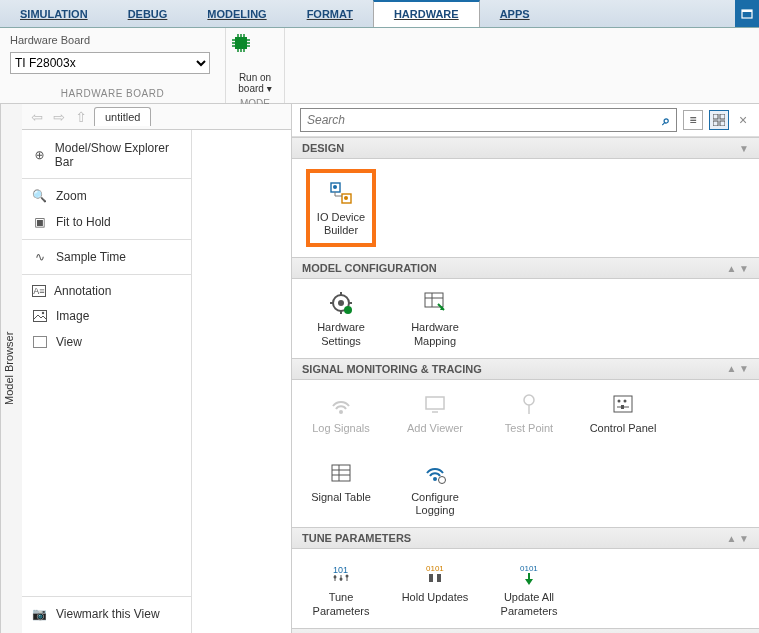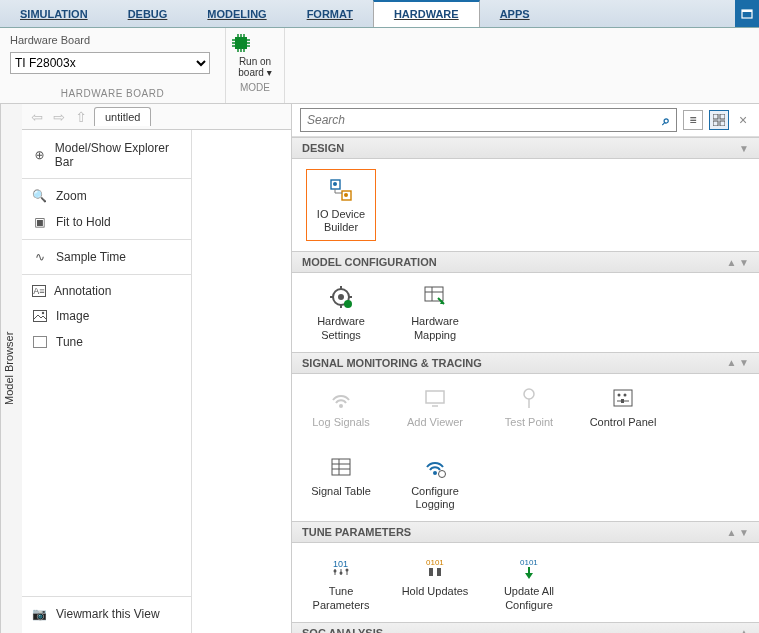--- a/index.html
+++ b/index.html
@@ -10,21 +10,21 @@
 .topbar .tab.active { background: #fff; color: #1a4a7a; border-top: 2px solid #1a6ca8; border-left: 1px solid #aaa; border-right: 1px solid #aaa; }
 .topbar .tool-right { margin-left: auto; width: 24px; background: #1a6ca8; display: flex; align-items: center; justify-content: center; }
 
 .toolbar-row { display: flex; height: 76px; border-bottom: 1px solid #ccc; background: #fafafa; }
 .hw-board { width: 225px; padding: 6px 10px; }
 .hw-board .hw-label { font-size: 11px; color: #555; margin-bottom: 6px; }
 .hw-board select { width: 200px; height: 22px; border: 1px solid #aaa; font-size: 12px; background: #fff; }
 .hw-section-label { text-align: center; font-size: 10px; color: #888; margin-top: 14px; letter-spacing: 0.5px; }
 .mode-section { width: 60px; text-align: center; padding: 4px; border-left: 1px solid #ddd; border-right: 1px solid #ddd; }
 .mode-section .chip { font-size: 18px; color: #0a0; }
-.mode-section .mode-label { font-size: 10px; margin-top: 2px; }
+.mode-section .mode-label { font-size: 10px; margin-top: 18px; }
 .mode-section .section-tag { font-size: 10px; color: #888; margin-top: 4px; }
 
 .layout { display: flex; height: calc(633px - 28px - 76px); }
 .model-browser-tab { width: 22px; background: #f5f5f5; border-right: 1px solid #ccc; writing-mode: vertical-rl; transform: rotate(180deg); text-align: center; padding: 8px 2px; font-size: 11px; }
 .left-col { width: 270px; border-right: 1px solid #ccc; display: flex; flex-direction: column; }
 .tabbar { height: 26px; display: flex; align-items: center; padding: 0 6px; gap: 4px; border-bottom: 1px solid #ccc; background: #fafafa; }
 .tabbar .arrow { width: 18px; height: 18px; color: #bbb; font-size: 14px; display: inline-flex; align-items: center; justify-content: center; }
 .tabbar .doc-tab { padding: 3px 10px; border: 1px solid #aaa; border-bottom: none; background: #fff; font-size: 11px; border-radius: 3px 3px 0 0; }
 .menu-list { padding: 6px 0; border-right: 1px solid #ddd; width: 170px; background: #fff; height: 100%; display: flex; flex-direction: column; }
 .menu-list .item { display: flex; align-items: center; gap: 8px; padding: 5px 10px; cursor: pointer; font-size: 12px; }
@@ -43,21 +43,21 @@
 .close-x { width: 16px; cursor: pointer; color: #888; font-size: 14px; text-align: center; }
 
 .section-hdr { background: linear-gradient(#f0f0f0, #e5e5e5); border-top: 1px solid #ccc; border-bottom: 1px solid #ccc; padding: 4px 10px; font-size: 11px; font-weight: 700; color: #555; display: flex; align-items: center; }
 .section-hdr .chev { margin-left: auto; color: #999; font-size: 10px; display: flex; gap: 4px; }
 .section-body { background: #fff; padding: 10px 14px; display: flex; gap: 24px; flex-wrap: wrap; }
 .tool-item { width: 70px; text-align: center; cursor: pointer; }
 .tool-item .ticon { width: 28px; height: 28px; margin: 0 auto 4px; display: flex; align-items: center; justify-content: center; }
 .tool-item .tlabel { font-size: 11px; line-height: 1.2; }
 .tool-item.disabled { color: #aaa; cursor: default; }
 .tool-item.disabled .ticon { opacity: 0.45; }
-.highlighted { border: 1px solid #f97316; padding: 6px 4px; }
+.highlighted { border: 4px solid #f97316; padding: 6px 4px; }
 
 svg { display: block; }
 
 .left-inner { display: flex; flex: 1; min-height: 0; }
 </style>
 </head>
 <body>
 
 <div class="topbar">
   <div class="tab">SIMULATION</div>
@@ -151,21 +151,21 @@
               </svg>
           </span>
           <span>Image</span>
         </div>
         <div class="item">
           <span class="menu-icon">
             <svg width="14" height="12" viewBox="0 0 14 12">
                 <rect x="0.5" y="0.5" width="13" height="11" fill="none" stroke="#888"></rect>
               </svg>
           </span>
-          <span>Tune</span>
+          <span>View</span>
         </div>
         <div class="spacer"></div>
         <div class="sep"></div>
         <div class="item">
           <span class="menu-icon">📷</span>
           <span>Viewmark this View</span>
         </div>
       </div>
       <div class="canvas-blank"></div>
     </div>
@@ -342,21 +342,21 @@
         <div class="tlabel">Hold Updates</div>
       </div>
       <div class="tool-item">
         <div class="ticon">
           <svg width="24" height="24" viewBox="0 0 24 24">
               <text x="3" y="10" font-size="8" fill="#1a6ca8">0101</text>
               <line x1="12" y1="12" x2="12" y2="20" stroke="#0a892a" stroke-width="2"></line>
               <polygon points="8,18 16,18 12,24" fill="#0a892a"></polygon>
             </svg>
         </div>
-        <div class="tlabel">Update All Configure</div>
+        <div class="tlabel">Update All Parameters</div>
       </div>
     </div>
 
     <div class="section-hdr">
       <span>SOC ANALYSIS</span>
       <span class="chev">▲</span>
     </div>
 
   </div>
 </div>

